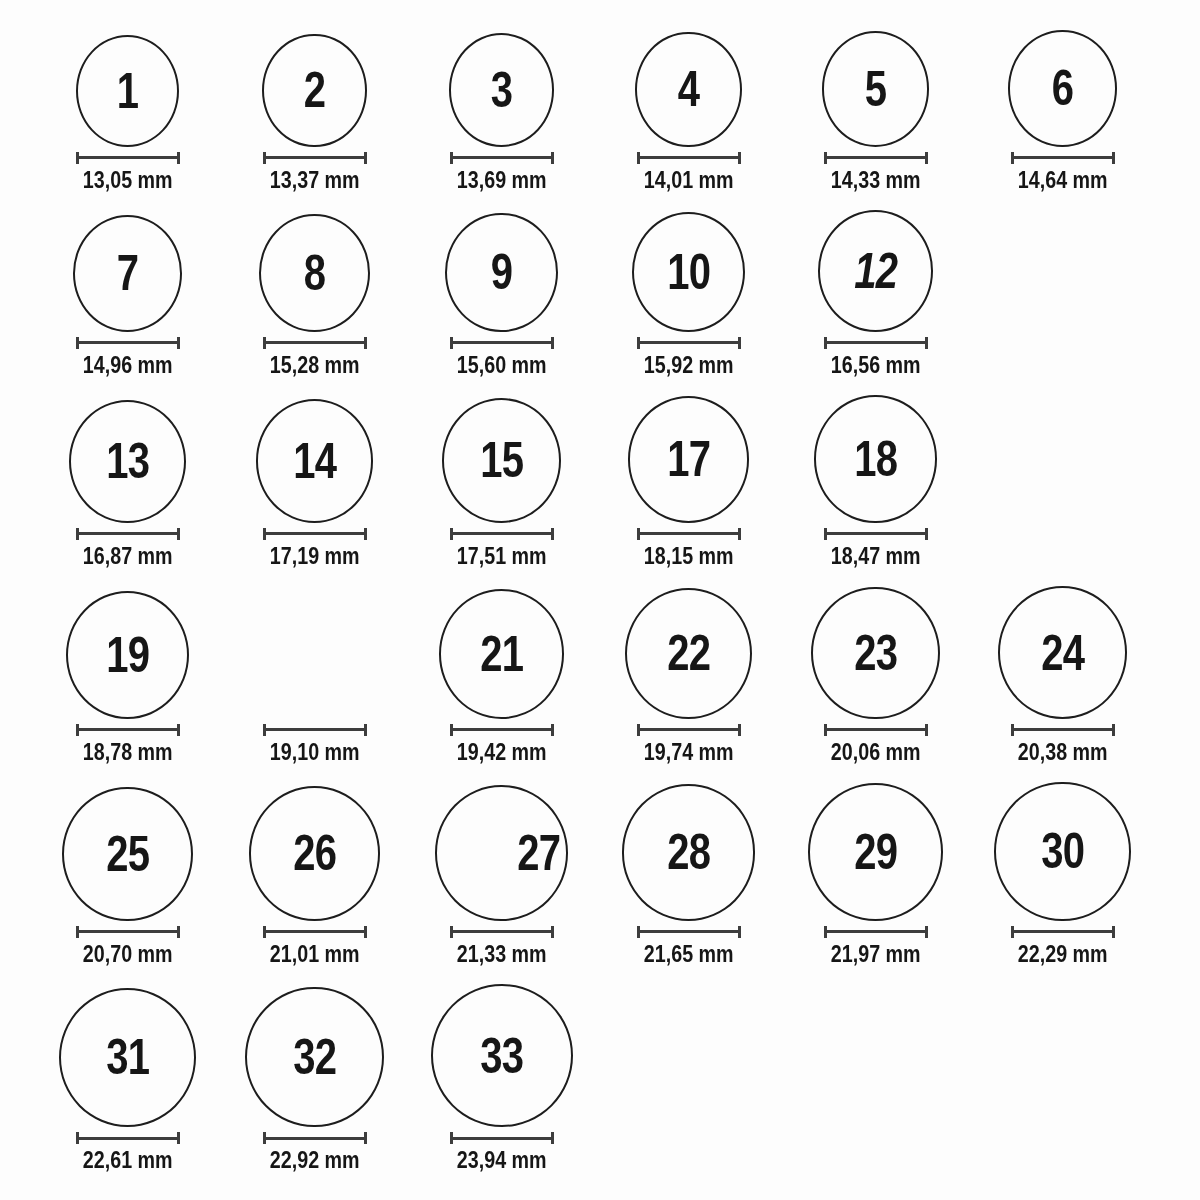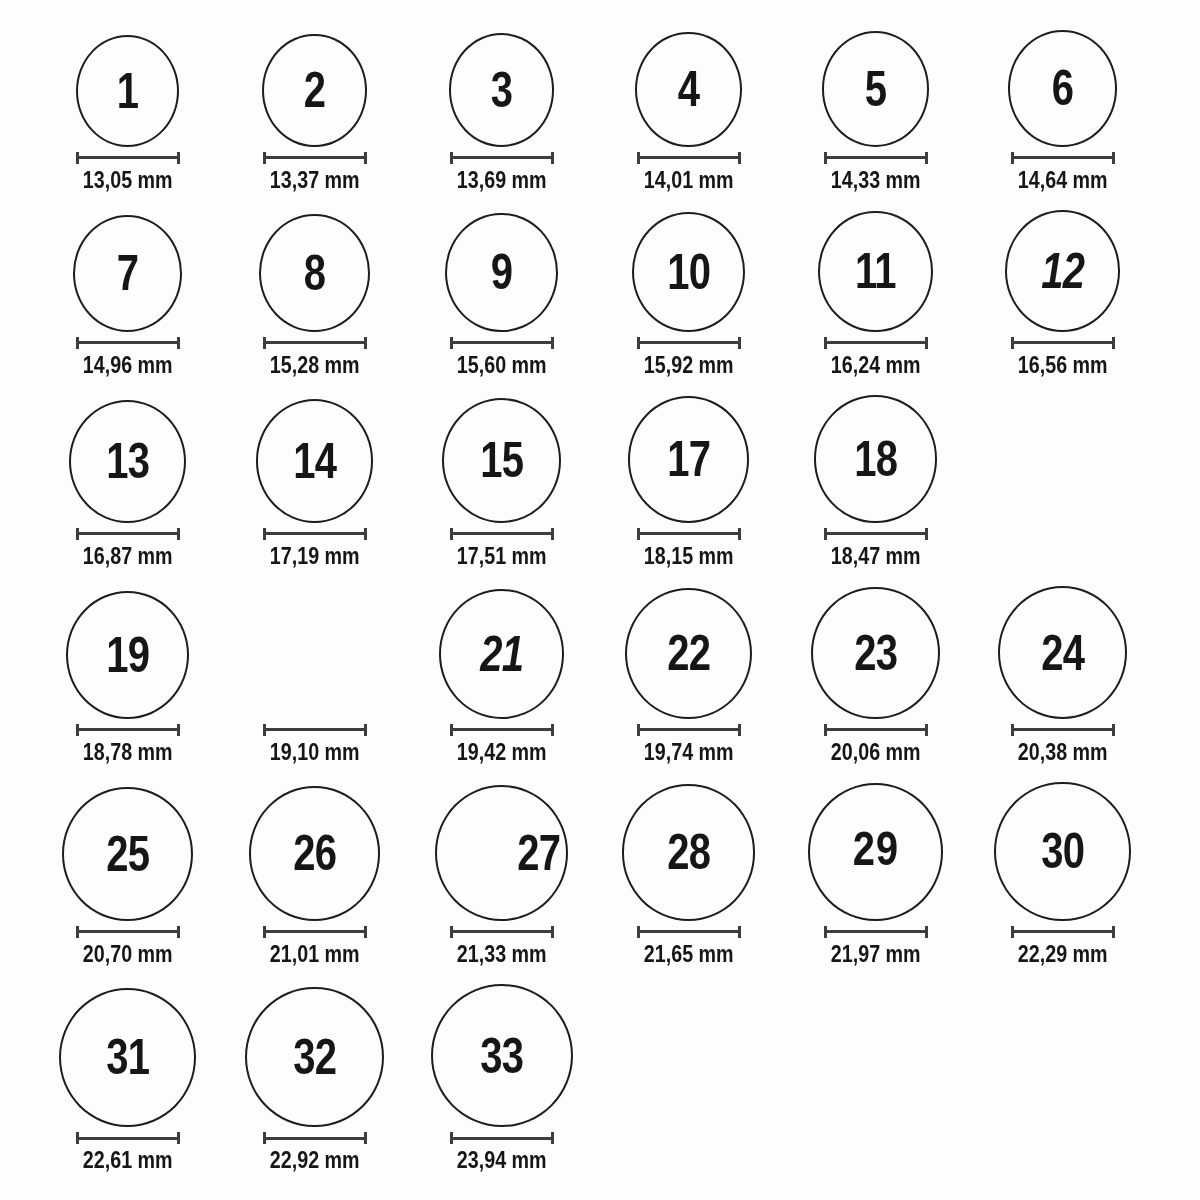--- a/index.html
+++ b/index.html
@@ -146,27 +146,20 @@
         <div class="diameter-label">15,60 mm</div>
       </div>
       <div class="size-cell">
         <div class="ring-circle" style="width: 113.3px; height: 120.2px;">
           <span class="ring-number">10</span>
         </div>
         <div class="diameter-ruler"></div>
         <div class="diameter-label">15,92 mm</div>
       </div>
       <div class="size-cell">
-        <div class="ring-circle" style="width: 114.4px; height: 121.1px;">
-          <span class="ring-number">11</span>
-        </div>
-        <div class="diameter-ruler"></div>
-        <div class="diameter-label">16,24 mm</div>
-      </div>
-      <div class="size-cell">
         <div class="ring-circle" style="width: 115.6px; height: 122px; font-style: italic;">
           <span class="ring-number">12</span>
         </div>
         <div class="diameter-ruler"></div>
         <div class="diameter-label">16,56 mm</div>
       </div>
     </div>
     <div class="size-row">
       <div class="size-cell">
         <div class="ring-circle" style="width: 116.7px; height: 122.9px; align-items: center;">
@@ -210,21 +203,21 @@
           <span class="ring-number">19</span>
         </div>
         <div class="diameter-ruler"></div>
         <div class="diameter-label">18,78 mm</div>
       </div>
       <div class="size-cell">
         <div class="diameter-ruler"></div>
         <div class="diameter-label">19,10 mm</div>
       </div>
       <div class="size-cell">
-        <div class="ring-circle" style="width: 125.8px; height: 130.2px; font-style: italic;">
+        <div class="ring-circle" style="width: 125.8px; height: 130.2px;">
           <span class="ring-number">21</span>
         </div>
         <div class="diameter-ruler"></div>
         <div class="diameter-label">19,42 mm</div>
       </div>
       <div class="size-cell">
         <div class="ring-circle" style="width: 127px; height: 131.1px; text-align: right;">
           <span class="ring-number">22</span>
         </div>
         <div class="diameter-ruler"></div>
@@ -268,21 +261,21 @@
         <div class="diameter-label">21,33 mm</div>
       </div>
       <div class="size-cell">
         <div class="ring-circle" style="width: 133.8px; height: 136.5px;">
           <span class="ring-number">28</span>
         </div>
         <div class="diameter-ruler"></div>
         <div class="diameter-label">21,65 mm</div>
       </div>
       <div class="size-cell">
-        <div class="ring-circle" style="width: 134.9px; height: 137.4px; font-family: Liberation Mono, monospace;">
+        <div class="ring-circle" style="width: 134.9px; height: 137.4px;">
           <span class="ring-number">29</span>
         </div>
         <div class="diameter-ruler"></div>
         <div class="diameter-label">21,97 mm</div>
       </div>
       <div class="size-cell">
         <div class="ring-circle" style="width: 136.1px; height: 138.3px;">
           <span class="ring-number">30</span>
         </div>
         <div class="diameter-ruler"></div>

